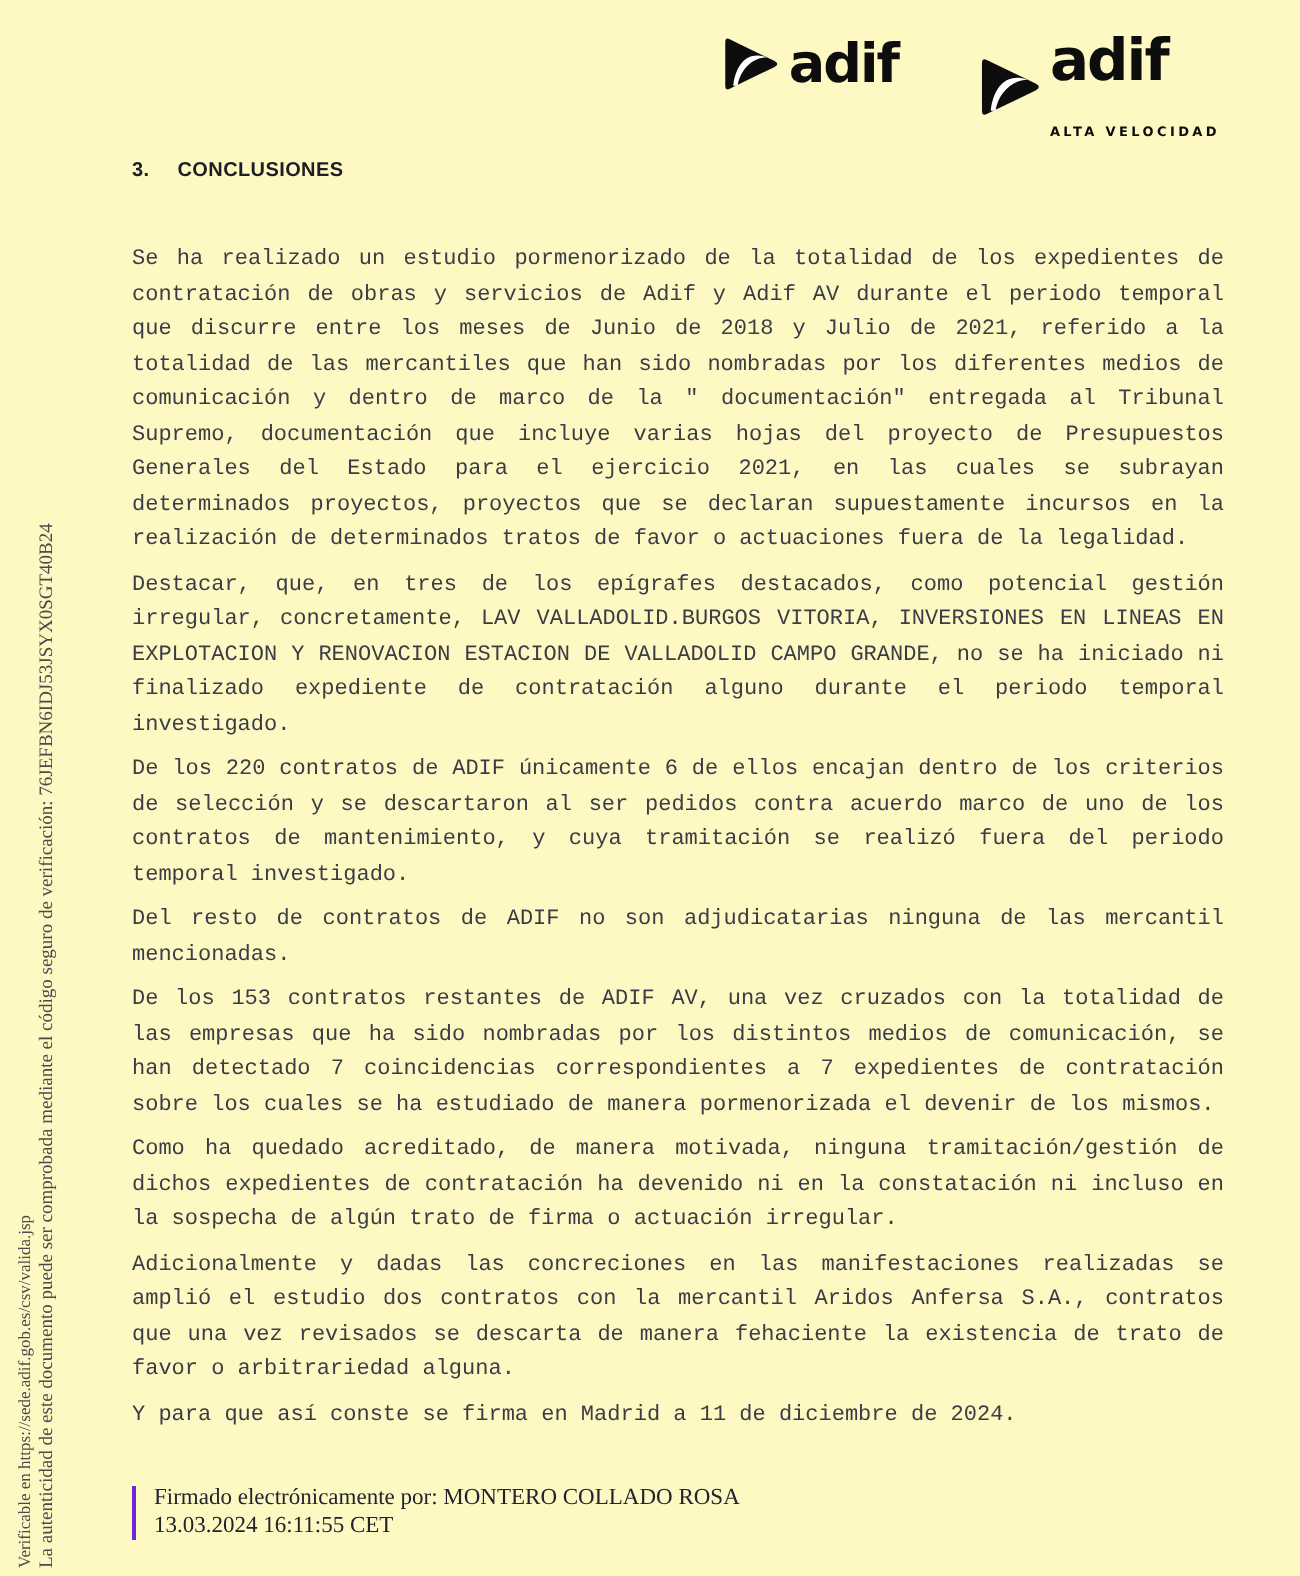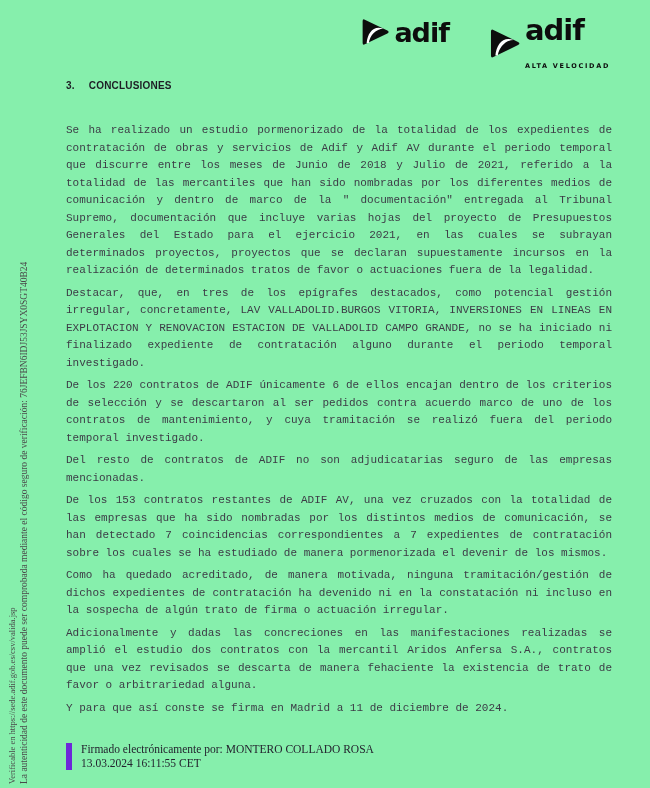--- a/index.html
+++ b/index.html
@@ -5,21 +5,21 @@
   * { margin: 0; padding: 0; box-sizing: border-box; }
   html, body { background: #ffffff; }
   body {
     width: 650px; height: 788px;
     position: relative;
     font-family: "Liberation Sans", sans-serif;
     overflow: hidden;
   }
   .page {
     position: absolute; inset: 0;
-    background: #86efac;
+    background: #fef9c3;
   }
 
   
   .logos {
     position: absolute; top: 16px; left: 0; right: 40px;
     display: flex; justify-content: flex-end; align-items: flex-start;
     gap: 38px;
   }
   .logo { display: flex; align-items: center; gap: 3px; }
   .logo-mark { display: block; }
@@ -59,21 +59,21 @@
     line-height: 17.5px;
     text-align: justify;
     margin-bottom: 5px;
     color: #3c3c46;
     font-family: Liberation Mono, monospace;
   }
 
   
   .signature {
     margin-top: 26px;
-    border-left: 6px solid #6d28d9;
+    border-left: 2px solid #6d28d9;
     padding-left: 9px;
     font-family: "Liberation Serif", serif;
     font-size: 11.5px;
     line-height: 13.5px;
     color: #23232e;
   }
   .role-line {
     margin-top: 19px;
     font-size: 15px;
     color: #3c3c46;
@@ -118,21 +118,21 @@
   </div>
 
   <div class="content">
     <div class="doc-title">
       <span class="num">3.</span><span>CONCLUSIONES</span>
     </div>
 
     <p>Se ha realizado un estudio pormenorizado de la totalidad de los expedientes de contratación de obras y servicios de Adif y Adif AV durante el periodo temporal que discurre entre los meses de Junio de 2018 y Julio de 2021, referido a la totalidad de las mercantiles que han sido nombradas por los diferentes medios de comunicación y dentro de marco de la " documentación" entregada al Tribunal Supremo, documentación que incluye varias hojas del proyecto de Presupuestos Generales del Estado para el ejercicio 2021, en las cuales se subrayan determinados proyectos, proyectos que se declaran supuestamente incursos en la realización de determinados tratos de favor o actuaciones fuera de la legalidad.</p>
     <p>Destacar, que, en tres de los epígrafes destacados, como potencial gestión irregular, concretamente, LAV VALLADOLID.BURGOS VITORIA, INVERSIONES EN LINEAS EN EXPLOTACION Y RENOVACION ESTACION DE VALLADOLID CAMPO GRANDE, no se ha iniciado ni finalizado expediente de contratación alguno durante el periodo temporal investigado.</p>
     <p>De los 220 contratos de ADIF únicamente 6 de ellos encajan dentro de los criterios de selección y se descartaron al ser pedidos contra acuerdo marco de uno de los contratos de mantenimiento, y cuya tramitación se realizó fuera del periodo temporal investigado.</p>
-    <p>Del resto de contratos de ADIF no son adjudicatarias seguro de las empresas mencionadas.</p>
+    <p>Del resto de contratos de ADIF no son adjudicatarias ninguna de las mercantil mencionadas.</p>
     <p>De los 153 contratos restantes de ADIF AV, una vez cruzados con la totalidad de las empresas que ha sido nombradas por los distintos medios de comunicación, se han detectado 7 coincidencias correspondientes a 7 expedientes de contratación sobre los cuales se ha estudiado de manera pormenorizada el devenir de los mismos.</p>
     <p>Como ha quedado acreditado, de manera motivada, ninguna tramitación/gestión de dichos expedientes de contratación ha devenido ni en la constatación ni incluso en la sospecha de algún trato de firma o actuación irregular.</p>
     <p>Adicionalmente y dadas las concreciones en las manifestaciones realizadas se amplió el estudio dos contratos con la mercantil Aridos Anfersa S.A., contratos que una vez revisados se descarta de manera fehaciente la existencia de trato de favor o arbitrariedad alguna.</p>
     <p>Y para que así conste se firma en Madrid a 11 de diciembre de 2024.</p>
 
     <div class="signature">
       <div>Firmado electrónicamente por: MONTERO COLLADO ROSA</div>
       <div>13.03.2024 16:11:55 CET</div>
     </div>
 

